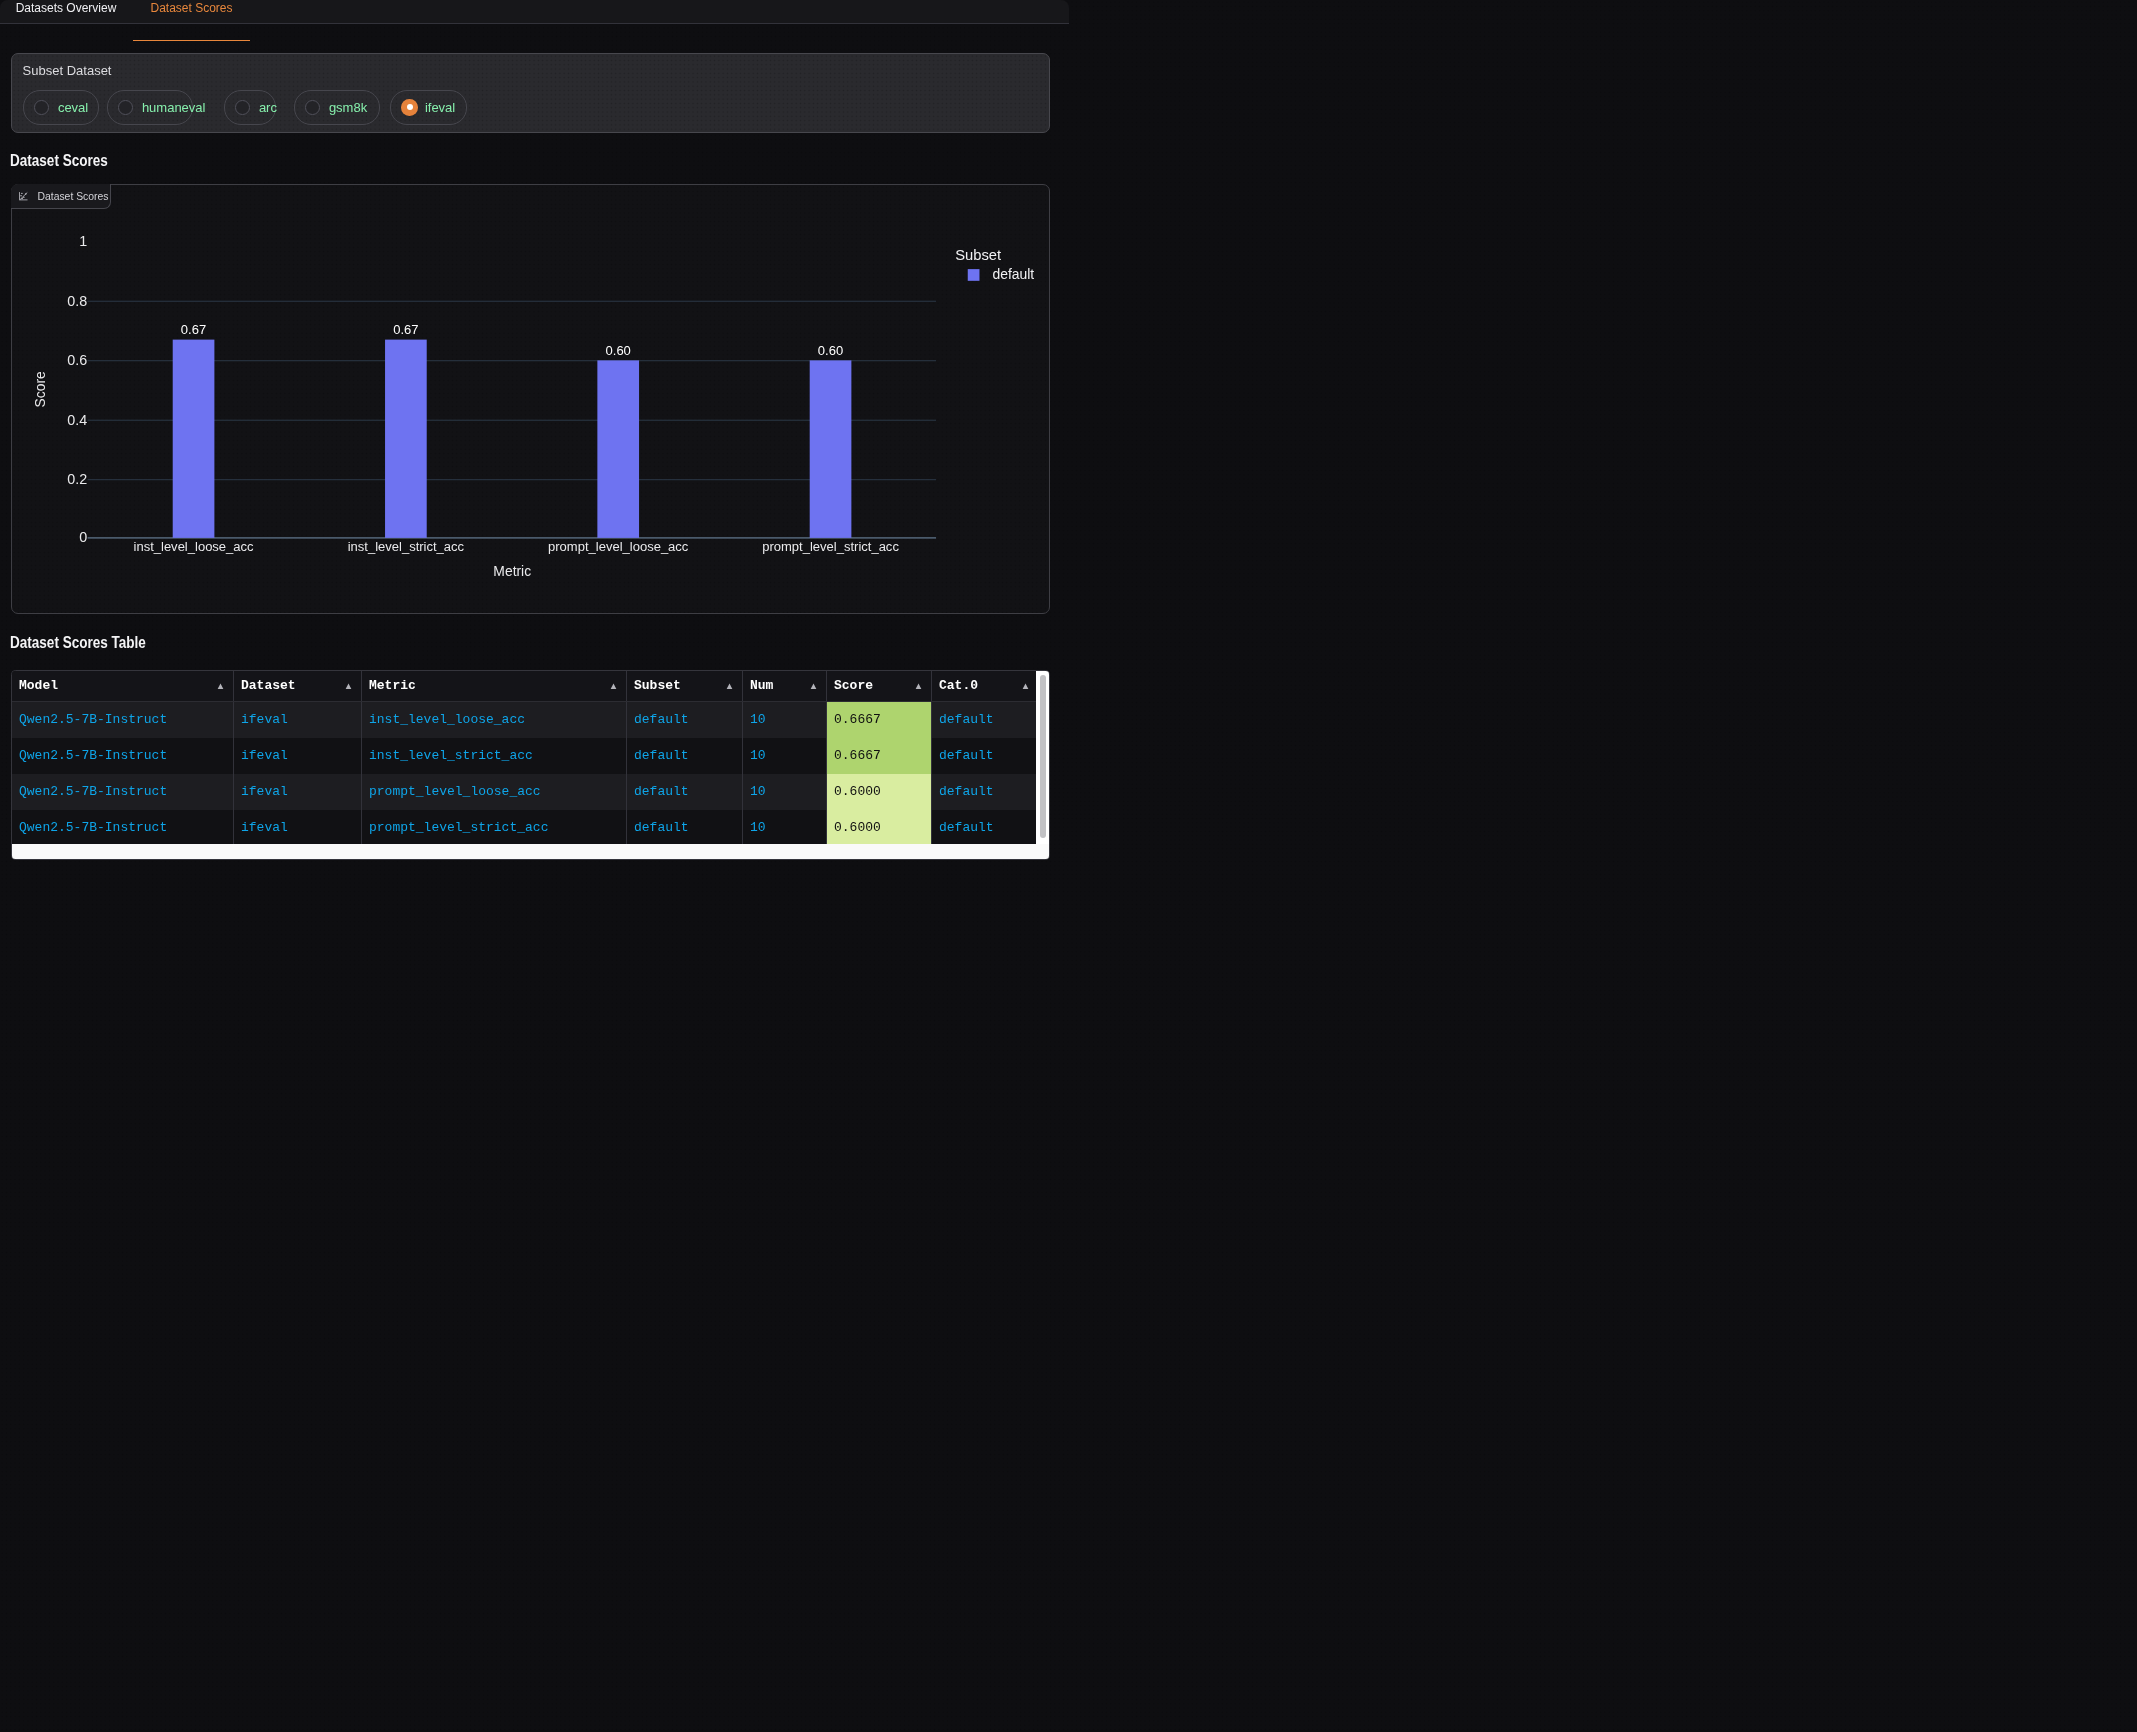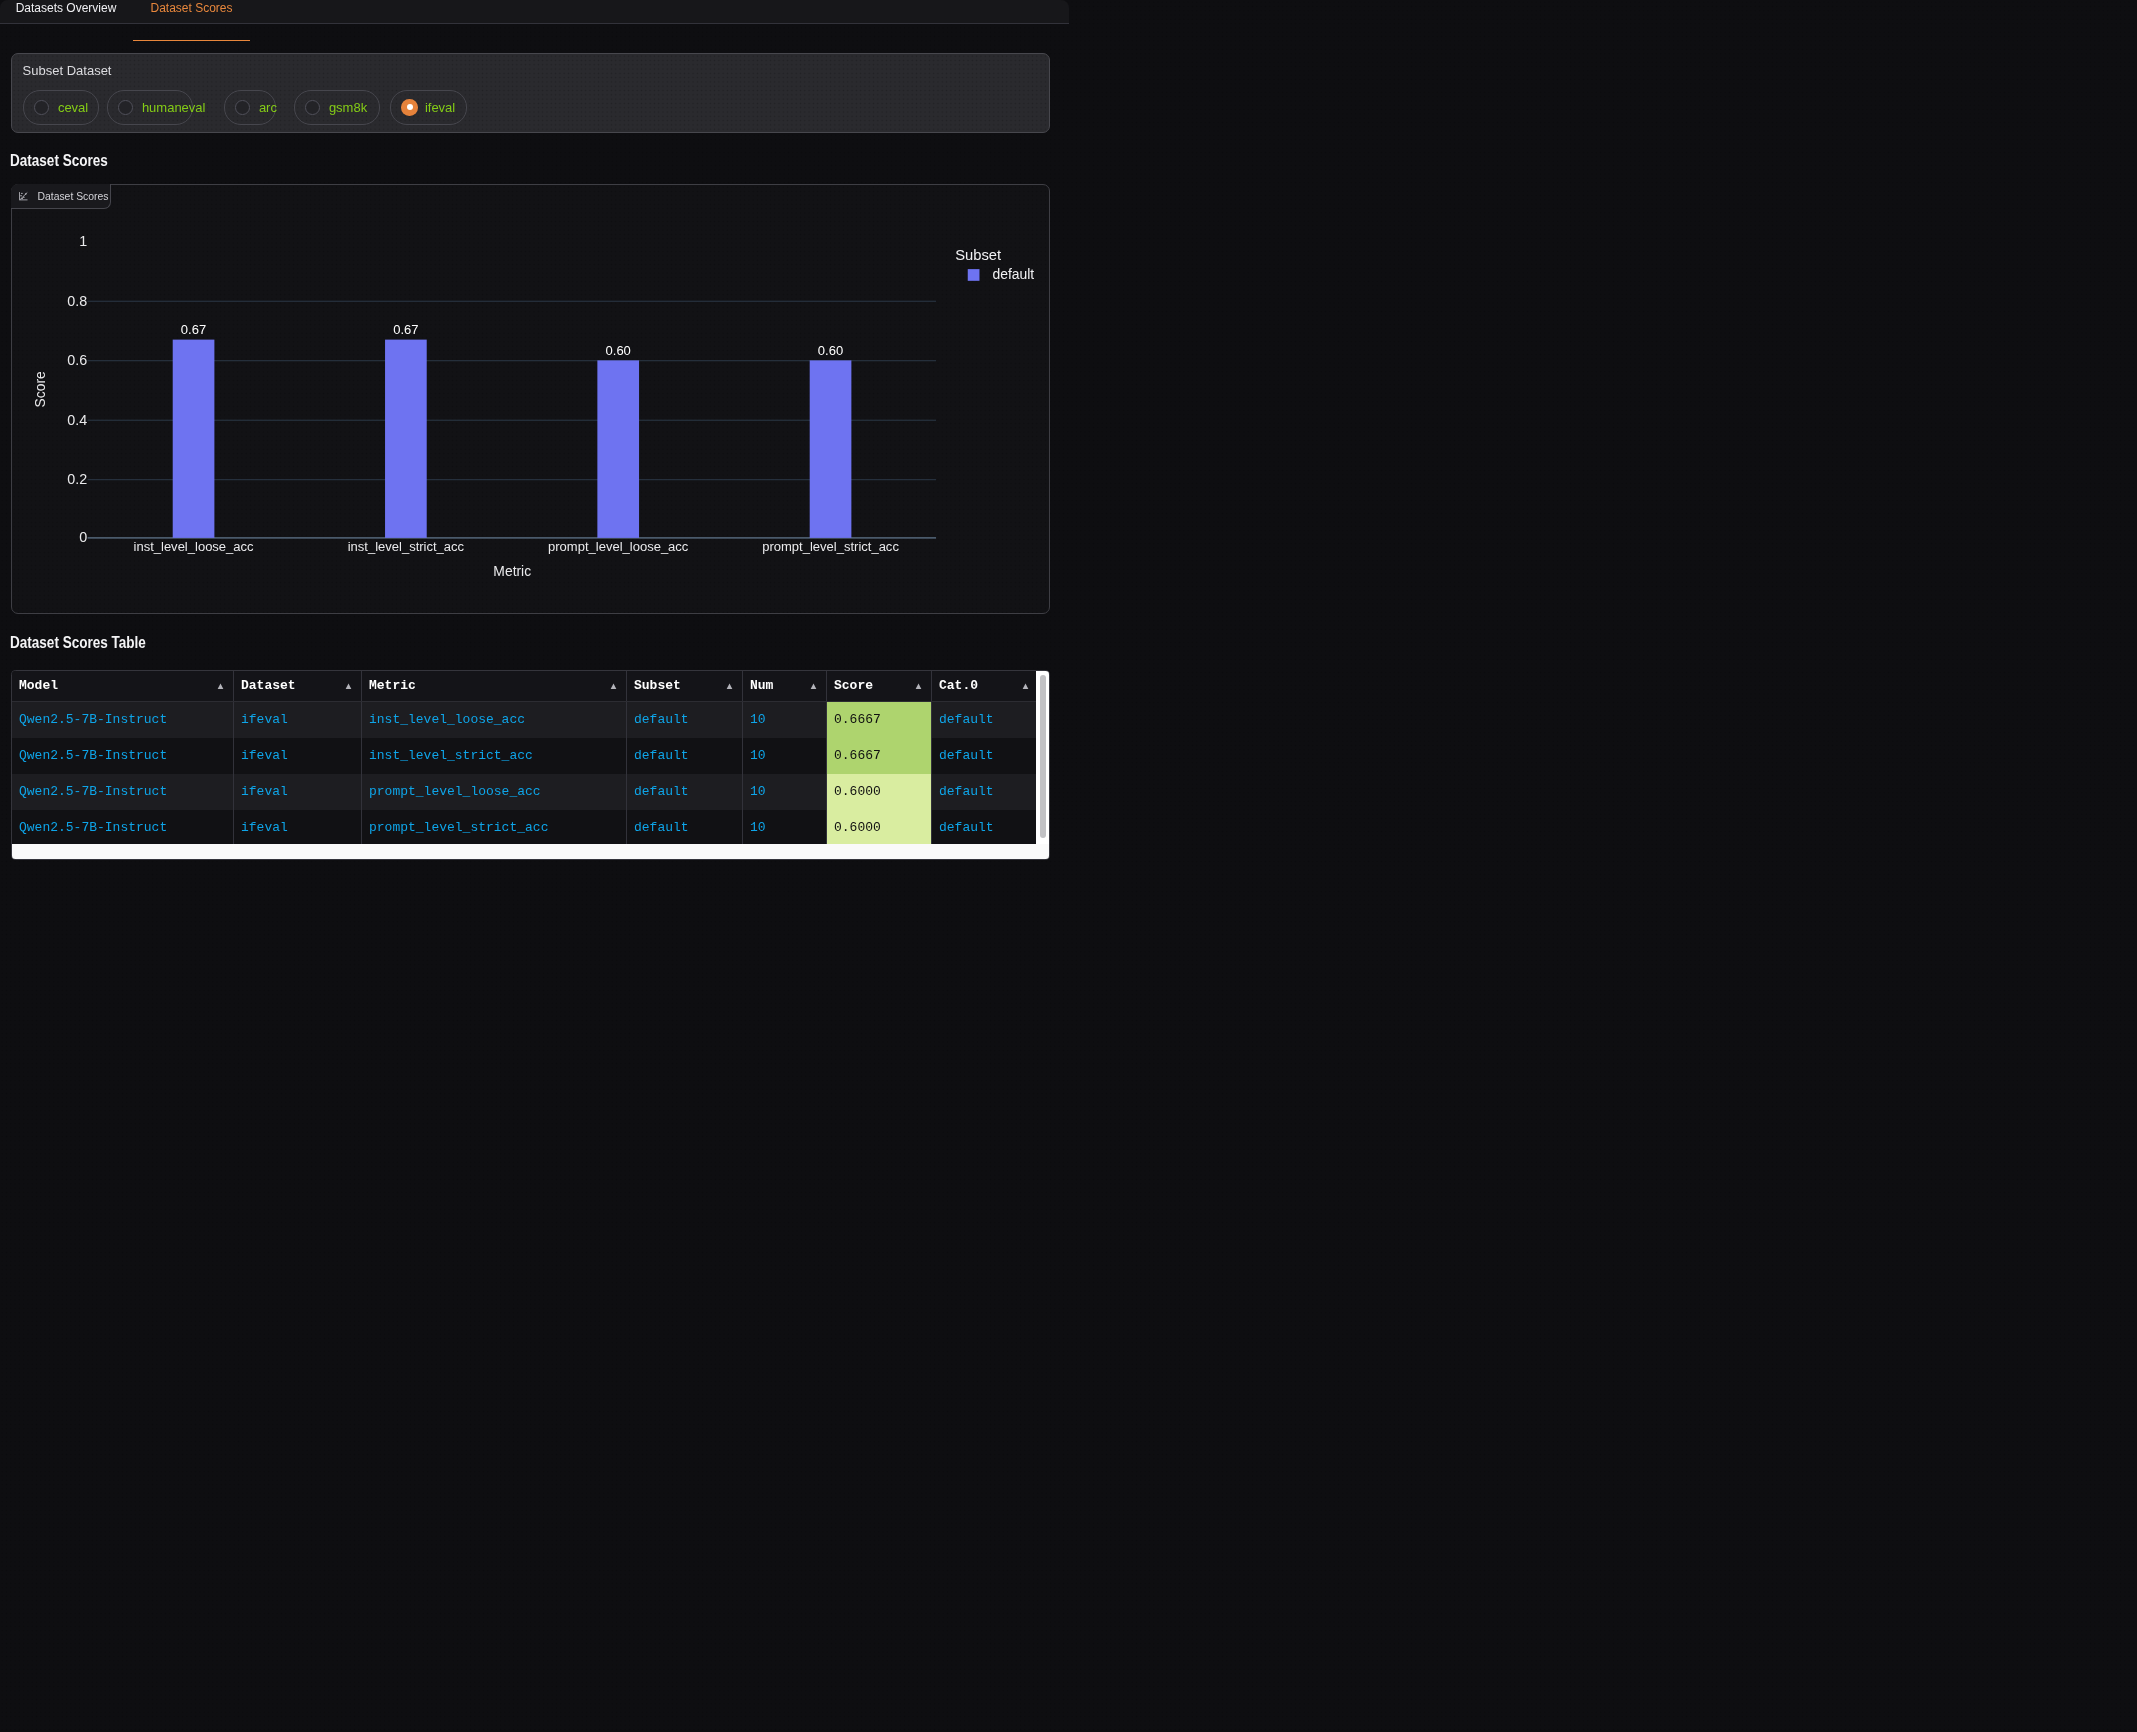--- a/index.html
+++ b/index.html
@@ -19,21 +19,21 @@
 .tab.active { color:#e8873c; border-bottom:1.7px solid #e8873c; }
 
 
 .panel { position:absolute; left:11px; top:53px; width:1039px; height:80px;
   background:#2a2a2e;
   background-image: radial-gradient(rgba(0,0,0,0.22) 0.5px, transparent 1px);
   background-size:4.3px 4.3px;
   border:0.9px solid #47474d; border-radius:7px; }
 .panel-label { position:absolute; left:22.6px; top:63px; font-size:13px; color:#dcdce0; }
 .radio { position:absolute; top:90px; height:35px; border:0.9px solid #46464d; border-radius:17px;
-  display:flex; align-items:center; padding-left:10.4px; color:#84cc16; font-size:13px; }
+  display:flex; align-items:center; padding-left:10.4px; color:#86efac; font-size:13px; }
 .circ { width:14.8px; height:14.8px; border-radius:50%; border:1.3px solid #50505a; background:#232327; margin-right:8.7px; flex:none; }
 .circ.sel { width:16.5px; height:16.5px; border:none; background:#e5823b; position:relative; margin-right:7px; }
 .circ.sel::after { content:""; position:absolute; left:5.2px; top:5.2px; width:6px; height:6px; border-radius:50%; background:#fff; }
 
 
 .h2 { position:absolute; font-size:16.5px; font-weight:bold; color:#f4f4f6; transform:scaleX(0.82); transform-origin:0 0; white-space:nowrap; }
 
 
 .chartblock { position:absolute; left:11px; top:184px; width:1039px; height:430px;
   background:#121215;

